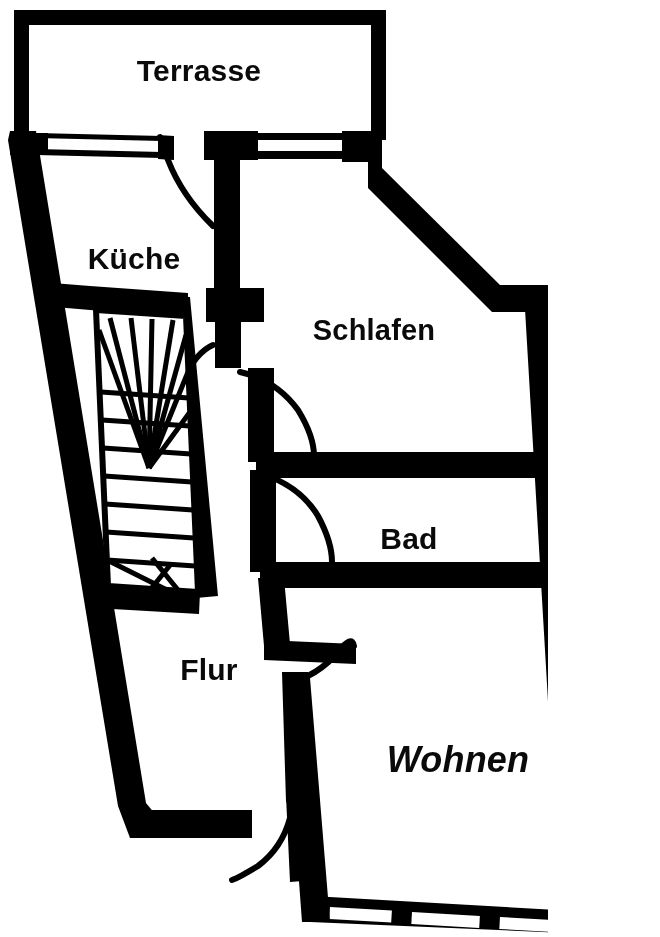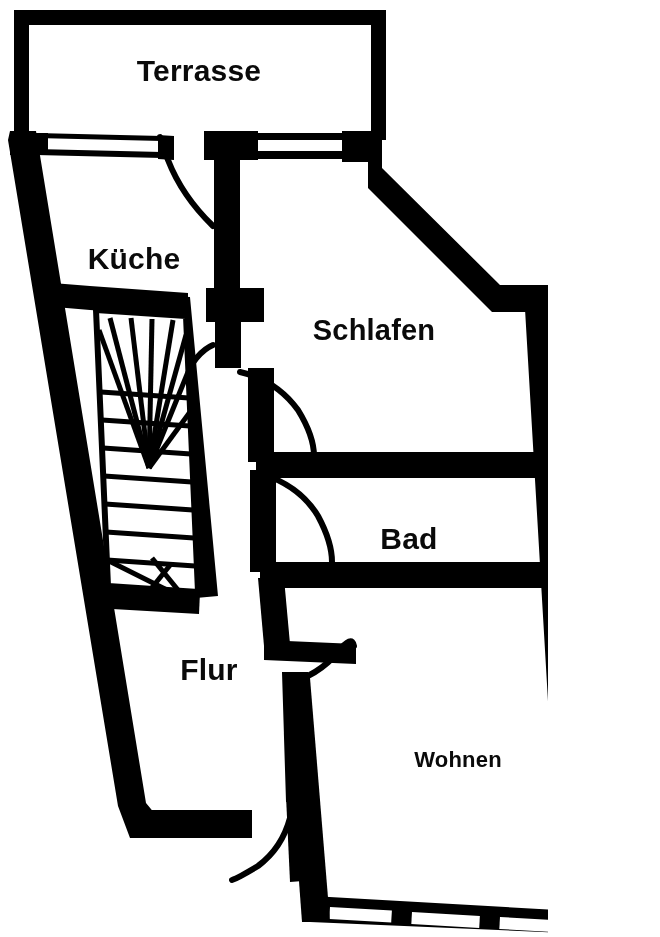--- a/index.html
+++ b/index.html
@@ -169,15 +169,15 @@
   <div class="room-label" style="left:199px; top:71px; font-size:30px;">Terrasse</div>
 
   <div class="room-label" style="left:134px; top:259px; font-size:30px;">Küche</div>
 
   <div class="room-label" style="left:374px; top:330px; font-size:29px;">Schlafen</div>
 
   <div class="room-label" style="left:409px; top:517px; font-size:30px;margin-top:22px;">Bad</div>
 
   <div class="room-label" style="left:201px; top:670px; font-size:30px;margin-left:8px;">Flur</div>
 
-  <div class="room-label" style="left:458px; top:760px; font-size:22px;">Wohnen</div>
+  <div class="room-label" style="left:458px; top:760px; font-size:36px;font-style:italic;">Wohnen</div>
 
 </div>
 
 </body></html>

